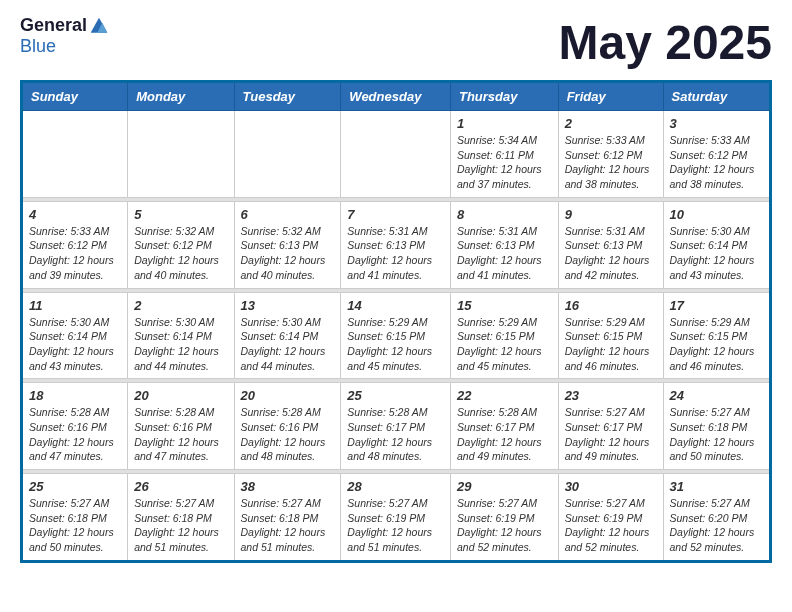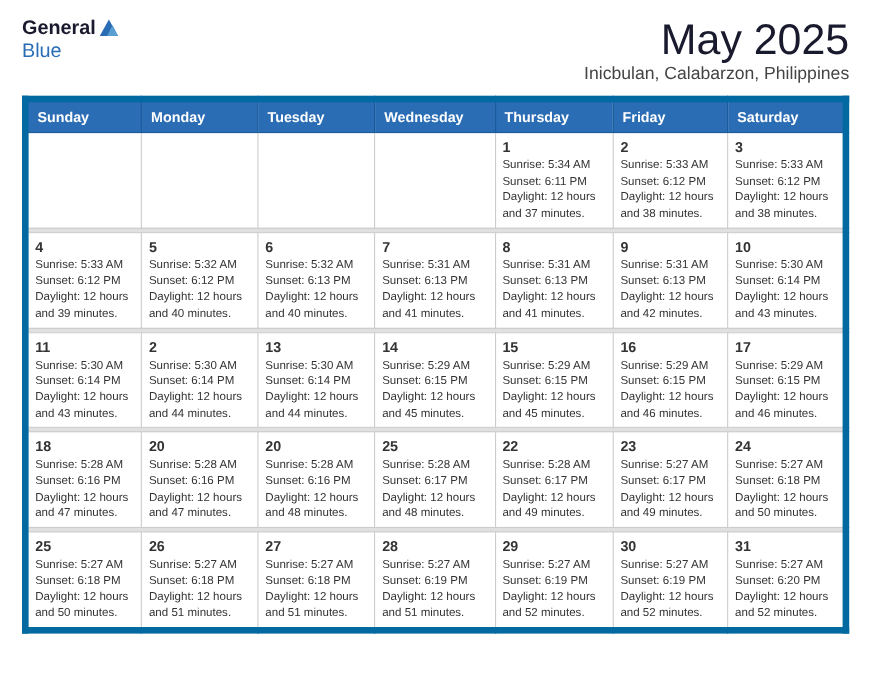--- a/index.html
+++ b/index.html
@@ -9,24 +9,24 @@
     
     .header { display: flex; justify-content: space-between; align-items: flex-start; margin-bottom: 10px; }
     
     .logo { display: flex; flex-direction: column; align-items: flex-start; }
     .logo-text { display: flex; align-items: center; }
     .logo-general { font-size: 18px; font-weight: bold; color: #1a1a2e; }
     .logo-blue { font-size: 18px; font-weight: normal; color: #2a6db5; }
     .logo-icon { width: 20px; height: 20px; margin-left: 2px; }
     
     .title-section { text-align: right; }
-    .main-title { font-size: 39px; font-weight: normal; color: #1a1a2e; }
+    .main-title { font-size: 48px; font-weight: bold; color: #1a1a2e; }
     .subtitle { font-size: 16px; color: #444; }
     
-    .calendar { width: 100%; border-collapse: collapse; border: 6px solid #0369a1; }
+    .calendar { width: 100%; border-collapse: collapse; border: 3px solid #0369a1; font-style: italic; }
     
     .calendar th {
       background-color: #2a6db5;
       color: white;
       text-align: left;
       padding: 6px 8px;
       font-size: 13px;
       border: 1px solid #1a5a9a;
     }
     
@@ -58,21 +58,20 @@
         <span class="logo-general">General</span>
         <svg class="logo-icon" viewBox="0 0 24 24">
           <polygon points="12,2 22,20 2,20" fill="#2a6db5"></polygon>
           <polygon points="16,8 22,20 10,20" fill="#5a9fd4"></polygon>
         </svg>
       </div>
       <span class="logo-blue">Blue</span>
     </div>
     <div class="title-section">
       <div class="main-title">May 2025</div>
-      <div class="subtitle">Inicbulan, Calabarzon, Philippines</div>
     </div>
   </div>
 
   <table class="calendar">
     <thead>
       <tr>
       <th>Sunday</th>
           <th>Monday</th>
           <th>Tuesday</th>
           <th>Wednesday</th>
@@ -257,21 +256,21 @@
 Sunset: 6:18 PM
 Daylight: 12 hours and 50 minutes.</div>
           </td>
           <td>
             <div class="day-number">26</div>
             <div class="day-info" style="white-space: pre-line;">Sunrise: 5:27 AM
 Sunset: 6:18 PM
 Daylight: 12 hours and 51 minutes.</div>
           </td>
           <td>
-            <div class="day-number">27</div>
+            <div class="day-number">38</div>
             <div class="day-info" style="white-space: pre-line;">Sunrise: 5:27 AM
 Sunset: 6:18 PM
 Daylight: 12 hours and 51 minutes.</div>
           </td>
           <td>
             <div class="day-number">28</div>
             <div class="day-info" style="white-space: pre-line;">Sunrise: 5:27 AM
 Sunset: 6:19 PM
 Daylight: 12 hours and 51 minutes.</div>
           </td>

